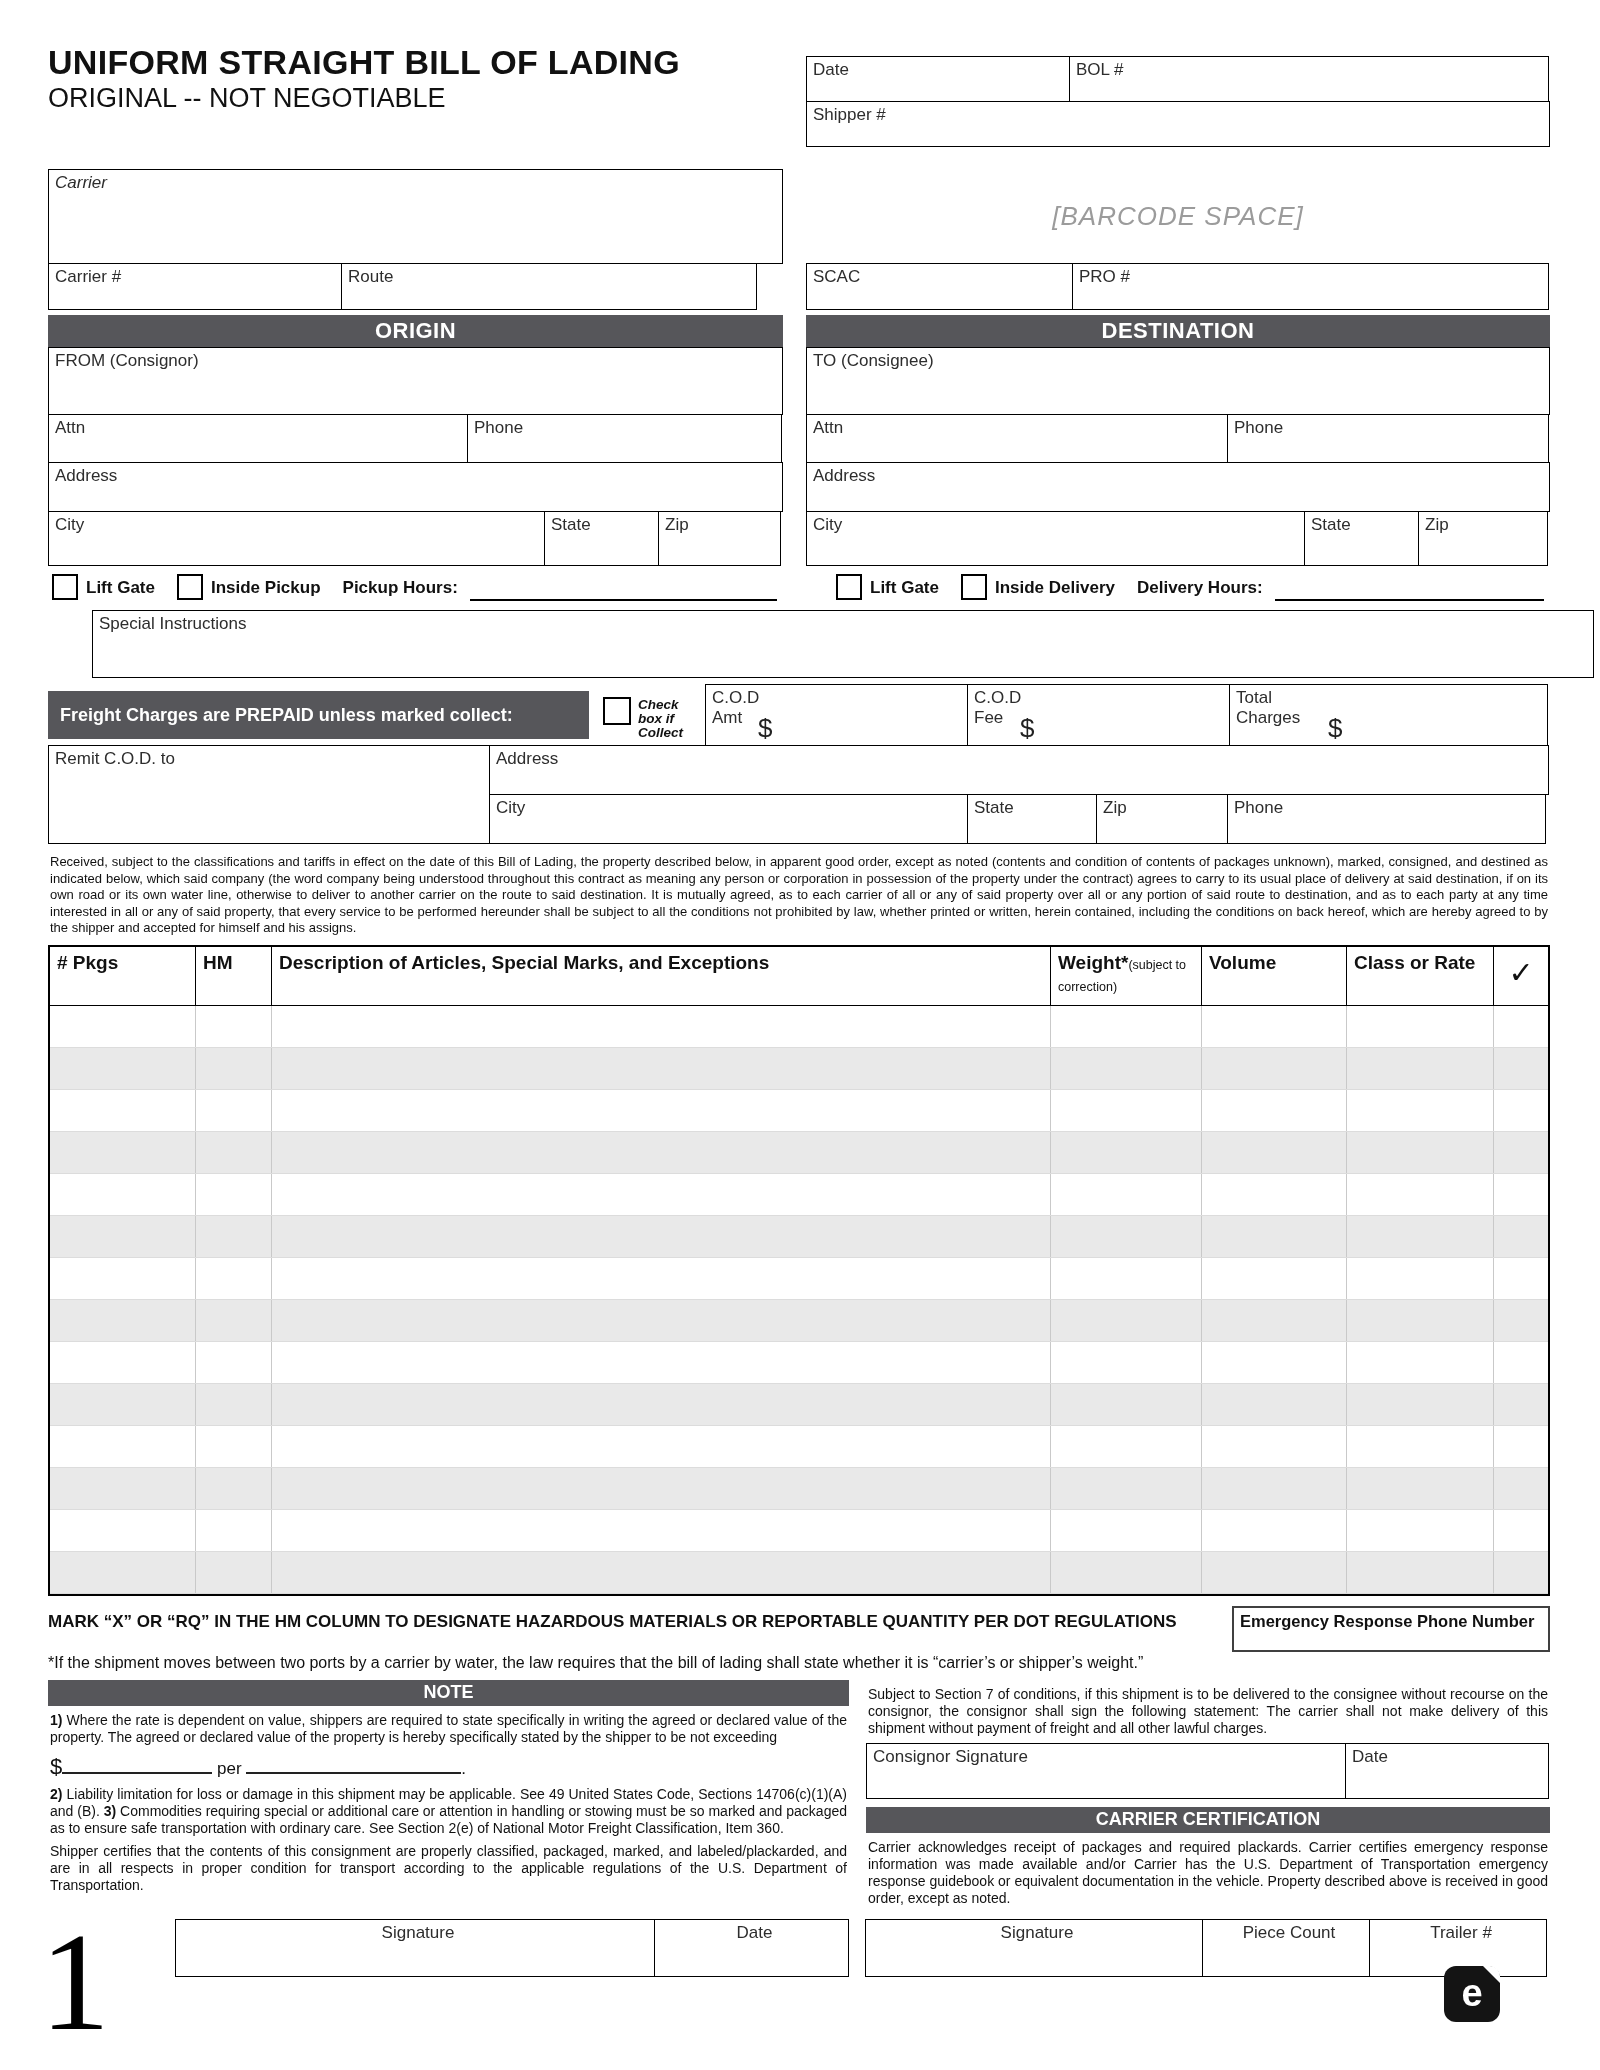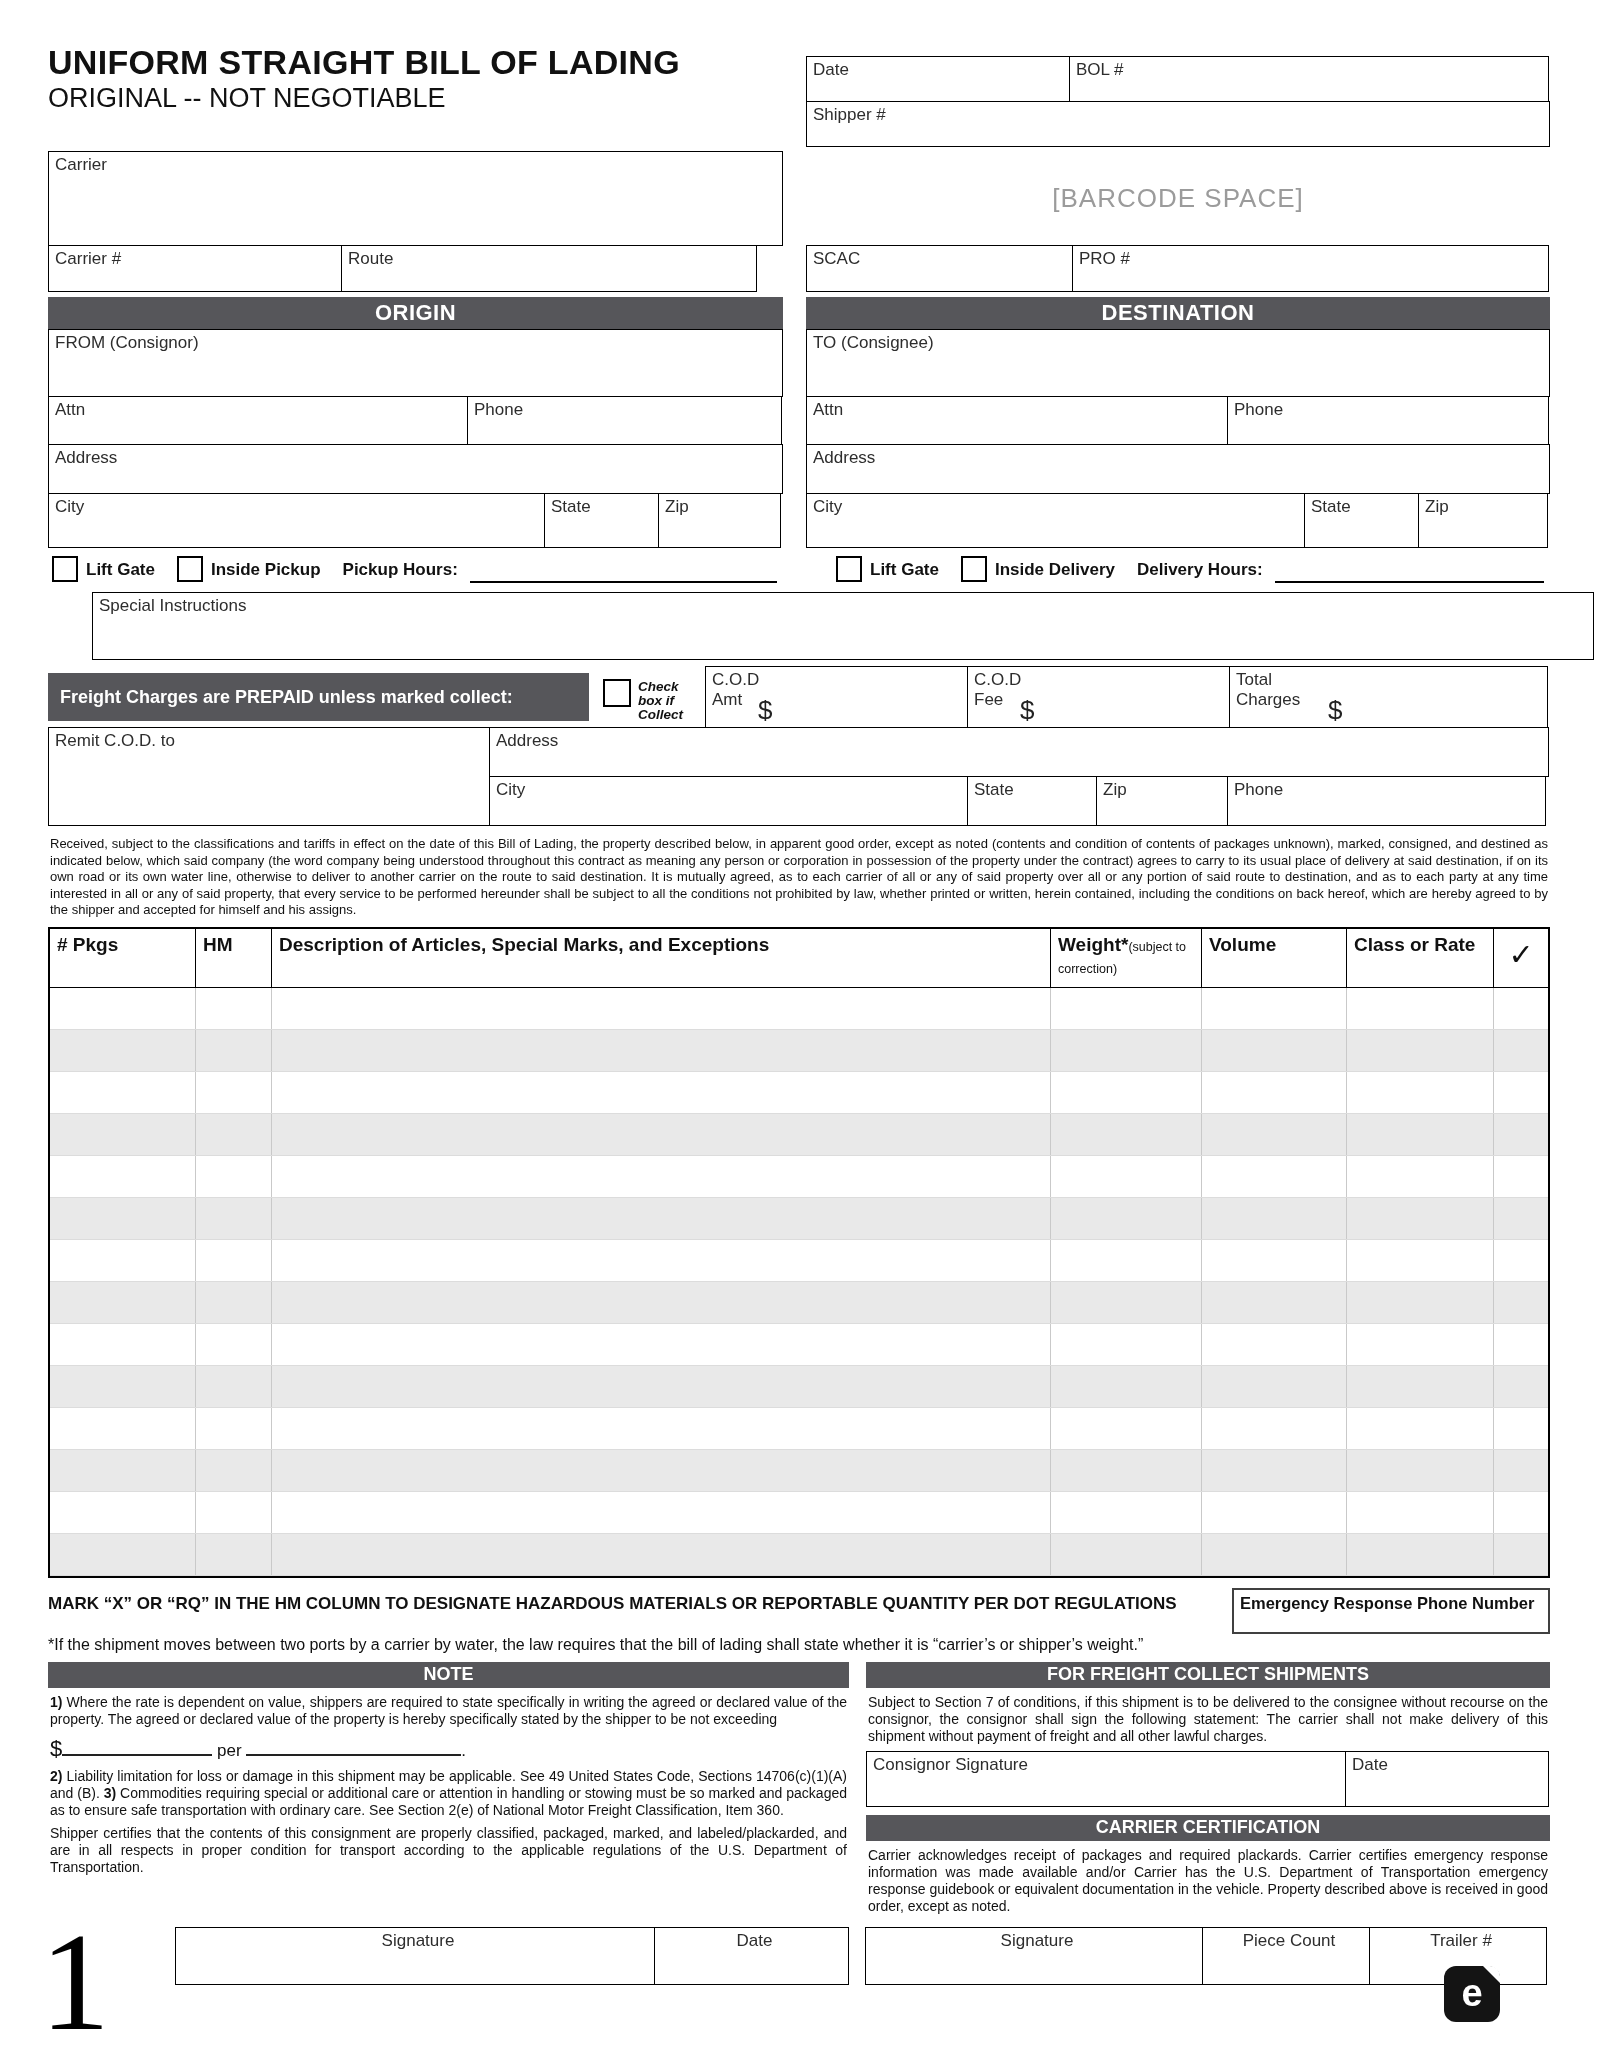--- a/index.html
+++ b/index.html
@@ -31,21 +31,21 @@
   .w195{width:195px}.w338{width:338px}.w168{width:168px}.w178{width:178px}
   
   .h46{height:46px}.h47{height:47px}.h95{height:95px}.h68{height:68px}.h49{height:49px}
   .h50{height:50px}.h55{height:55px}.h99{height:99px}.h56{height:56px}.h58{height:58px}
 
   .title { font-size:34px; font-weight:bold; letter-spacing:0.3px; line-height:1.08; padding-top:4px; }
   .subtitle { font-size:27px; margin-top:2px; }
   .topfields { margin-top:16px; }
   .barcode-area { height:95px; display:flex; align-items:center; justify-content:center;
                   color:#9b9b9b; font-size:26px; letter-spacing:1px; }
-  .carrier-band { margin-top:4px; }
+  .carrier-band { margin-top:22px;font-style:italic; }
   .bars-band { margin-top:5px; }
 
   .checkrow { margin-top:8px; height:34px; }
   .checkrow .rowflex { align-items:flex-start; height:34px; }
   .checkrow .col-l { padding-left:4px; }
   .checkrow .col-r { padding-left:30px; }
   .cb { display:inline-block; width:26px; height:26px; border:2px solid #000; background:#fff; flex:none; }
   .cb-lbl { font-weight:bold; font-size:17px; margin:4px 0 0 8px; white-space:nowrap; }
   .cb-gap { margin-left:22px; }
   .hline { flex:1; height:2px; background:#000; align-self:flex-end; margin:0 6px 7px 12px; }
@@ -480,21 +480,20 @@
 
   <div class="cols2">
     <div class="nleft">
       <div class="bar sbar">NOTE</div>
       <p class="small"><b>1)</b> <span>Where the rate is dependent on value, shippers are required to state specifically in writing the agreed or declared value of the property. The agreed or declared value of the property is hereby specifically stated by the shipper to be not exceeding</span></p>
       <p class="amount"><span class="big-d">$</span><span class="blank b1"></span> <span>per</span> <span class="blank b2"></span><span>.</span></p>
       <p class="small"><b>2)</b> <span>Liability limitation for loss or damage in this shipment may be applicable. See 49 United States Code, Sections 14706(c)(1)(A) and (B).</span> <b>3)</b> <span>Commodities requiring special or additional care or attention in handling or stowing must be so marked and packaged as to ensure safe transportation with ordinary care. See Section 2(e) of National Motor Freight Classification, Item 360.</span></p>
       <p class="small">Shipper certifies that the contents of this consignment are properly classified, packaged, marked, and labeled/plackarded, and are in all respects in proper condition for transport according to the applicable regulations of the U.S. Department of Transportation.</p>
     </div>
     <div class="nright">
-      <div class="bar sbar">FOR FREIGHT COLLECT SHIPMENTS</div>
       <p class="small">Subject to Section 7 of conditions, if this shipment is to be delivered to the consignee without recourse on the consignor, the consignor shall sign the following statement: The carrier shall not make delivery of this shipment without payment of freight and all other lawful charges.</p>
       <div class="sigrow">
         <div class="box w480 h56">
           <span class="lbl">Consignor Signature</span>
         </div>
         <div class="box w204 h56">
           <span class="lbl">Date</span>
         </div>
       </div>
       <div class="bar sbar">CARRIER CERTIFICATION</div>

